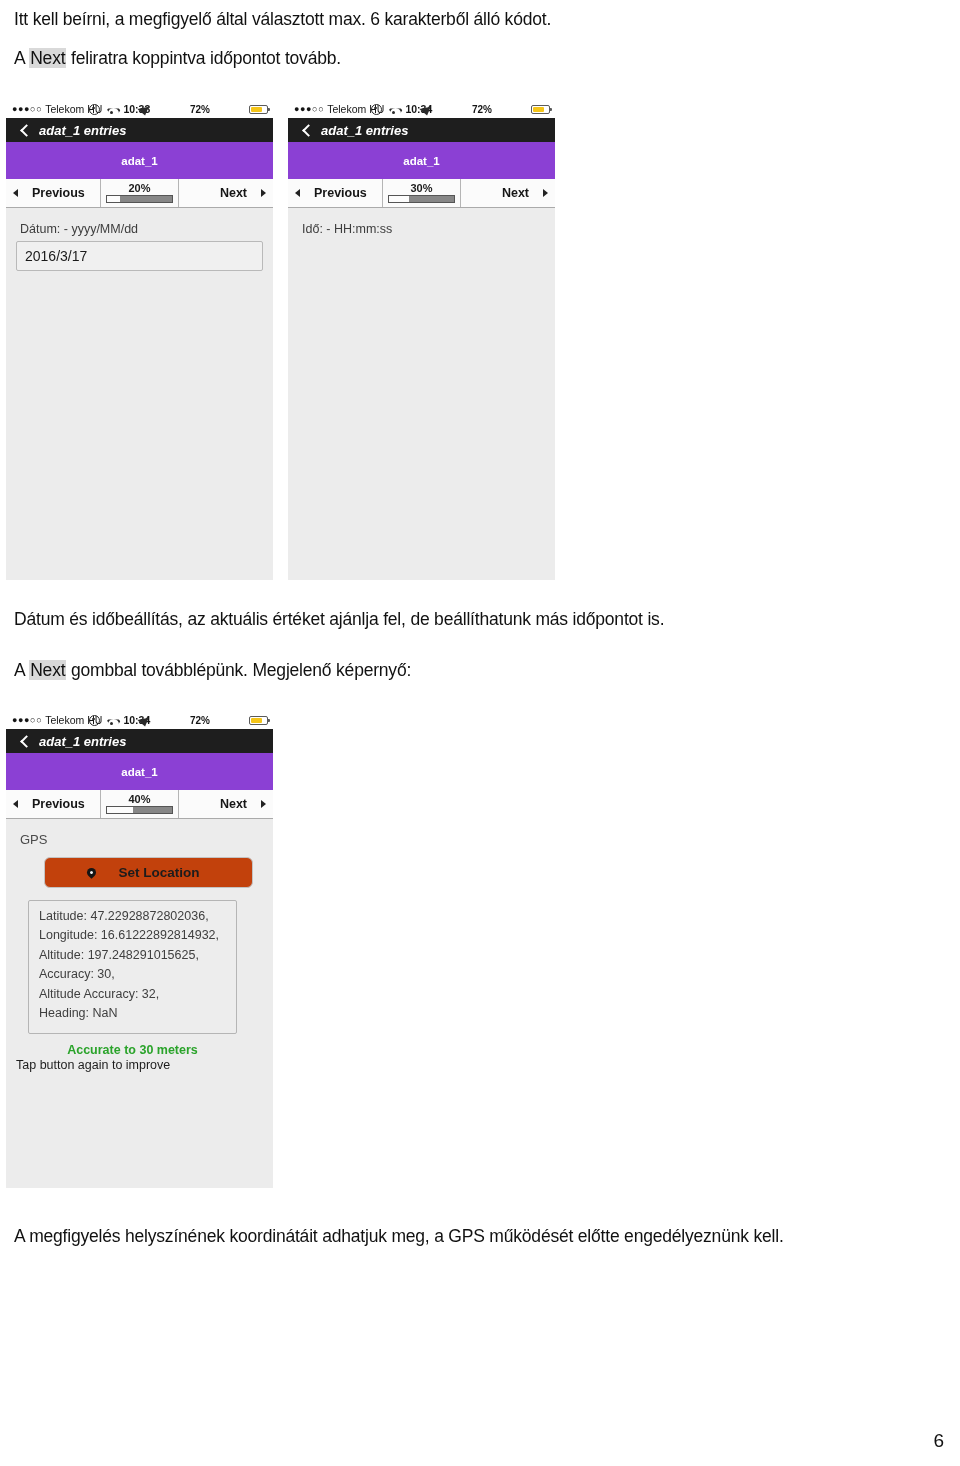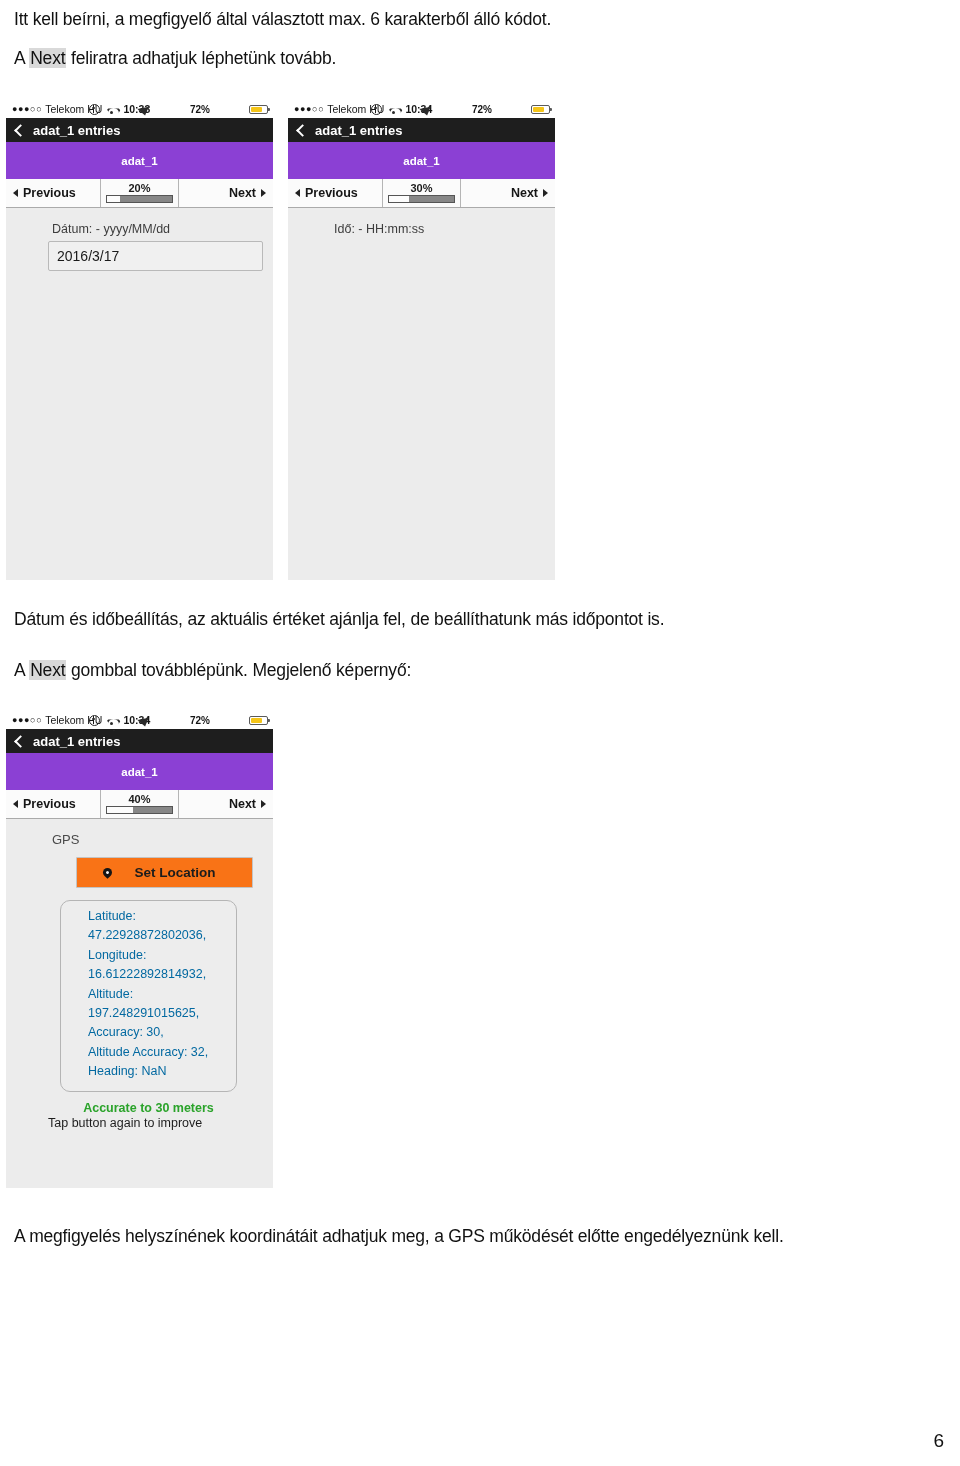--- a/index.html
+++ b/index.html
@@ -152,24 +152,25 @@
     border-radius: 1px;
   }
 
   
   .navbar {
     height: 24px;
     background: #1e1e1e;
     color: #ffffff;
     display: flex;
     align-items: center;
-    padding-left: 8px;
+    padding-left: 14px;
     font-size: 13px;
     font-weight: bold;
     box-sizing: border-box;
+    font-style: italic;
   }
   .nav-back {
     display: inline-block;
     width: 7px; height: 7px;
     border-left: 2px solid #ffffff;
     border-bottom: 2px solid #ffffff;
     transform: rotate(45deg);
     margin-right: 8px;
     margin-left: 2px;
   }
@@ -194,21 +195,21 @@
     align-items: stretch;
     border-bottom: 1.5px solid #aaaaaa;
     font-size: 12.5px;
     font-weight: bold;
     color: #161616;
   }
   .tb-btn {
     flex: 0 0 95px;
     display: flex;
     align-items: center;
-    gap: 5px;
+    gap: 14px;
     padding: 0 7px;
     box-sizing: border-box;
     background: #fbfbfb;
   }
   .tb-btn.left { border-right: 1.5px solid #b5b5b5; }
   .tb-btn.right {
     border-left: 1.5px solid #b5b5b5;
     justify-content: flex-end;
   }
   .tri-l {
@@ -247,21 +248,20 @@
     height: 100%;
     background: #fcfcfc;
   }
 
   
   .content {
     padding: 10px 10px 0 10px;
     background: #ececec;
     height: 100%;
     box-sizing: border-box;
-    margin-left: 32px;
   }
   .field-label {
     font-size: 12.5px;
     color: #3d3d3d;
     margin: 4px 0 5px 4px;
   }
   .field-box {
     background: #f0f0f0;
     border: 1px solid #b9b9b9;
     border-radius: 2px;
@@ -270,23 +270,23 @@
     color: #1a1a1a;
   }
   .section-label {
     font-size: 13px;
     color: #4a4a4a;
     margin: 3px 0 10px 4px;
   }
 
   .loc-btn {
     margin: 0 10px 0 28px;
-    background: #f97316;
+    background: #c2410c;
     border: 1px solid #c3c3c3;
-    border-radius: 1px;
+    border-radius: 6px;
     height: 29px;
     display: flex;
     align-items: center;
     justify-content: center;
     gap: 22px;
     font-size: 13.5px;
     font-weight: bold;
     color: #1c1c1c;
   }
   .pin {
@@ -304,25 +304,25 @@
     left: 2.6px; top: 2.6px;
     width: 3.4px; height: 3.4px;
     background: #f1f1f1;
     border-radius: 50%;
   }
 
   .gps-box {
     margin: 12px 26px 0 12px;
     background: #ededed;
     border: 1px solid #b5b5b5;
-    border-radius: 10px;
-    padding: 6px 9px 10px 27px;
+    border-radius: 2px;
+    padding: 6px 9px 10px 10px;
     font-size: 12.5px;
     line-height: 1.55;
-    color: #0369a1;
+    color: #404040;
   }
   .acc-line {
     text-align: center;
     font-size: 12.5px;
     font-weight: bold;
     color: #2aa32a;
     margin-top: 9px;
     padding-right: 14px;
   }
   .acc-sub {
@@ -334,21 +334,21 @@
   }
 </style>
 </head>
 <body>
 
 <div class="doc-text" style="left:14px; top:8px;">
   <span>Itt kell beírni, a megfigyelő által választott max. 6 karakterből álló kódot.</span>
 </div>
 
 <div class="doc-text" style="left:14px; top:47px;">
-  <span>A </span><span class="hl">Next</span><span> feliratra adhatjuk léphetünk tovább.</span>
+  <span>A </span><span class="hl">Next</span><span> feliratra koppintva időpontot tovább.</span>
 </div>
 
 <div class="doc-text" style="left:14px; top:608px;">
   <span>Dátum és időbeállítás, az aktuális értéket ajánlja fel, de beállíthatunk más időpontot is.</span>
 </div>
 
 <div class="doc-text" style="left:14px; top:659px;">
   <span>A </span><span class="hl">Next</span><span> gombbal továbblépünk. Megjelenő képernyő:</span>
 </div>
 

